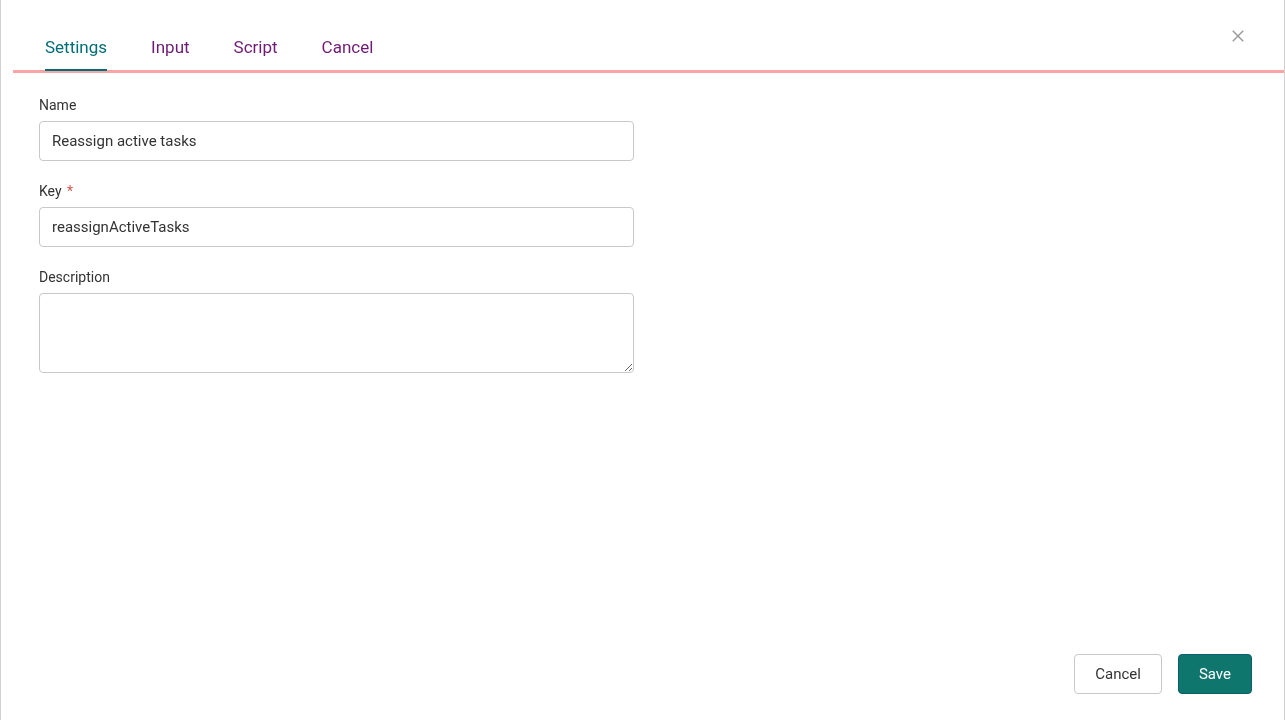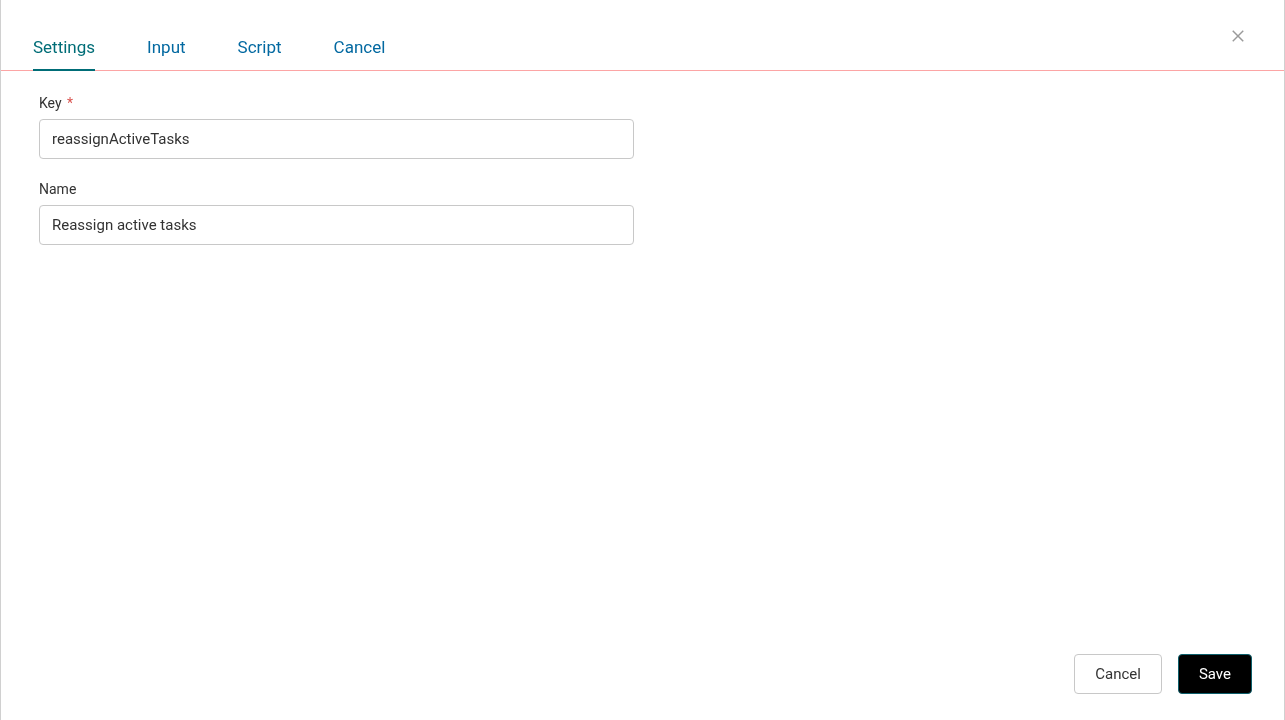--- a/index.html
+++ b/index.html
@@ -37,32 +37,33 @@
       justify-content: center;
     }
     .close-btn svg {
       width: 18px;
       height: 18px;
       stroke: #9a9a9a;
       stroke-width: 2;
     }
     .tabs-row {
       display: flex;
-      gap: 12px;
+      gap: 4px;
       padding: 0 32px;
       margin-top: 36px;
-      border-bottom: 1px solid #fca5a5;
+      border-bottom: 3px solid #fca5a5;
       position: relative;
+      margin-left: 12px;
     }
     .tab {
       padding: 0 0 12px 0;
       margin-right: 40px;
       font-size: 17px;
       cursor: pointer;
-      color: #0369a1;
+      color: #701a75;
       border-bottom: 2px solid transparent;
       position: relative;
       top: 1px;
     }
     .tab.active {
       color: #006d77;
       border-bottom: 2px solid #006d77;
       font-weight: 400;
     }
     .form-area {
@@ -119,21 +120,21 @@
       border: 1px solid transparent;
       font-family: inherit;
     }
     .btn-cancel {
       background: #ffffff;
       border: 1px solid #c8c8c8;
       color: #333;
       padding-left: 20px;
     }
     .btn-save {
-      background: #000000;
+      background: #0f766e;
       color: #ffffff;
       border: 1px solid #0d5f6b;
     }
   </style>
 </head>
 <body>
 
 <div class="modal-container">
 
   <div class="close-btn">
@@ -149,33 +150,39 @@
     <div class="tab active">Settings</div>
     <div class="tab">Input</div>
     <div class="tab">Script</div>
     <div class="tab">Cancel</div>
   </div>
 
   <div class="form-area">
 
     <div class="form-group">
       <label class="form-label">
+        <span>Name</span>
+      </label>
+      <input type="text" class="text-input" value="Reassign active tasks" style="">
+    </div>
+
+    <div class="form-group">
+      <label class="form-label">
         <span>Key</span>
         <span class="required-mark">*</span>
       </label>
       <input type="text" class="text-input" value="reassignActiveTasks" style="">
     </div>
 
     <div class="form-group">
       <label class="form-label">
-        <span>Name</span>
+        <span>Description</span>
       </label>
-      <input type="text" class="text-input" value="Reassign active tasks" style="">
+      <textarea class="textarea-input" style=""></textarea>
     </div>
-
 
   </div>
 
   <div class="footer">
     <button class="btn btn-cancel">Cancel</button>
     <button class="btn btn-save">Save</button>
   </div>
 
 </div>
 

